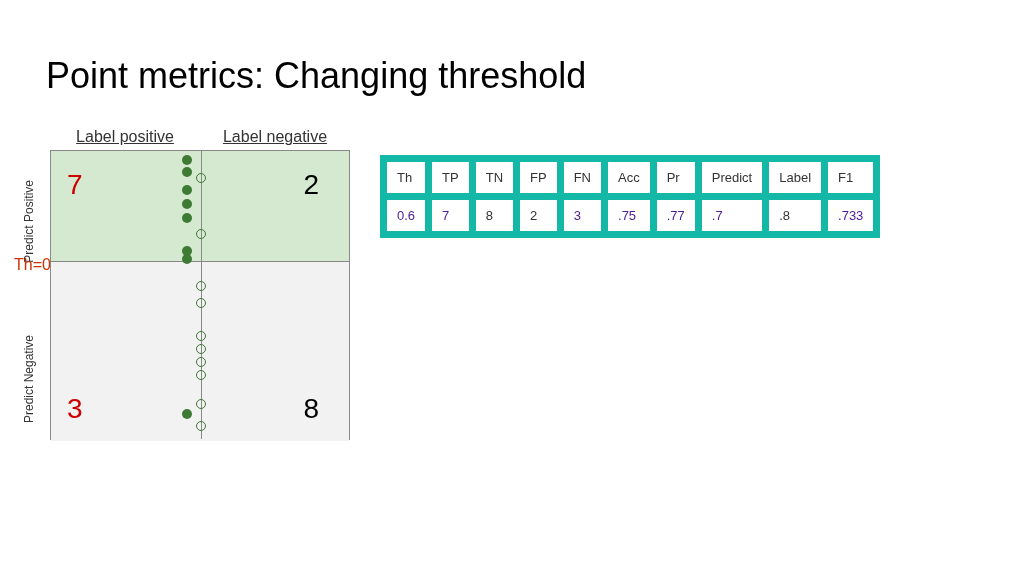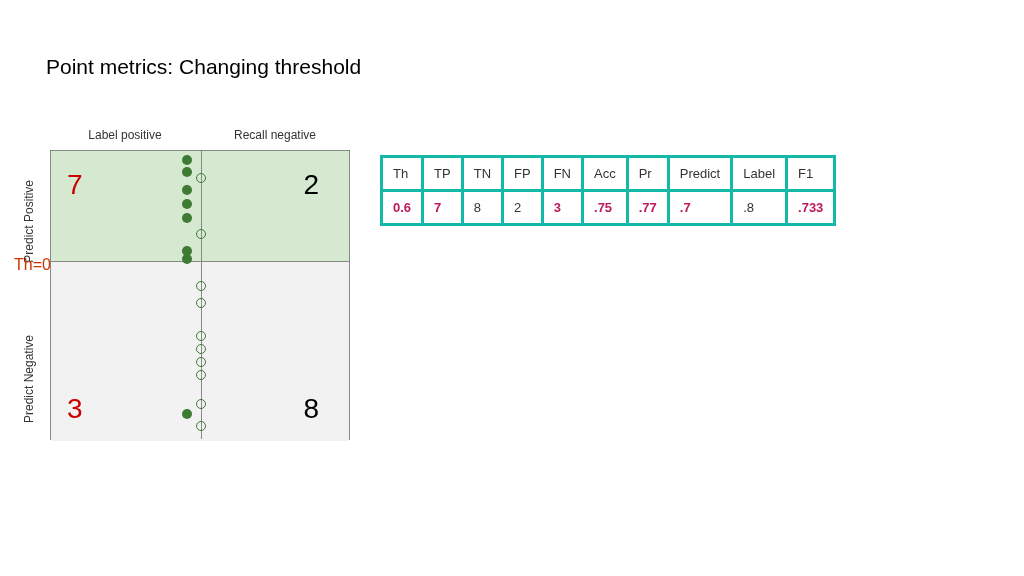--- a/index.html
+++ b/index.html
@@ -1,21 +1,21 @@
 <!DOCTYPE html>
 <html><head>
   <meta charset="utf-8">
   <style>
     * { box-sizing: border-box; margin: 0; padding: 0; }
     body { font-family: Arial, Helvetica, sans-serif; background: #fff; width: 1024px; height: 576px; position: relative; }
-    .title { position: absolute; top: 55px; left: 46px; font-size: 21px; font-weight: 400; color: #000; }
+    .title { position: absolute; top: 55px; left: 46px; font-size: 36px; font-weight: 400; color: #000; }
     
     .chart-area { position: absolute; top: 150px; left: 50px; width: 300px; height: 290px; }
     
-    .x-labels { position: absolute; top: -22px; left: 0; width: 100%; display: flex; font-size: 12px; color: #333; }
+    .x-labels { position: absolute; top: -22px; left: 0; width: 100%; display: flex; font-size: 16px; color: #333; text-decoration: underline; }
     .x-labels > div { flex: 1; text-align: center; }
     
     .y-label-top, .y-label-bot { position: absolute; writing-mode: vertical-rl; transform: rotate(180deg); font-size: 12px; color: #333; left: -28px; }
     .y-label-top { top: 30px; }
     .y-label-bot { top: 185px; }
     
     .matrix { position: relative; width: 300px; height: 290px; border: 1px solid #888; }
     .hline { position: absolute; left: 0; width: 100%; height: 1px; background: #888; top: 110px; }
     .vline { position: absolute; top: 0; height: 100%; width: 1px; background: #888; left: 150px; }
     
@@ -29,32 +29,32 @@
     .c-br { bottom: 14px; right: 30px; color: #000; }
     
     .th-label { position: absolute; font-size: 16px; color: #c30; left: -36px; top: 106px; }
     
     .dotcol { position: absolute; width: 12px; left: 50%; transform: translateX(-50%); top: 0; height: 100%; }
     .dot { position: absolute; width: 10px; height: 10px; border-radius: 50%; }
     .dot.filled.left { background: #3d7a33; left: -12px; }
     .dot.hollow { background: transparent; border: 1.5px solid #3d7a33; left: 2px; }
     
     .metrics-table { position: absolute; top: 155px; left: 380px; border-collapse: collapse; font-size: 13px; }
-    .metrics-table th, .metrics-table td { border: 3px solid #14b8a6; padding: 8px 10px; text-align: left; font-weight: 400; color: #333; white-space: nowrap; }
-    .metrics-table td.red { color: #be185d; font-weight: bold; }
+    .metrics-table th, .metrics-table td { border: 7px solid #14b8a6; padding: 8px 10px; text-align: left; font-weight: 400; color: #333; white-space: nowrap; }
+    .metrics-table td.red { color: #4c1d95; }
   </style>
 </head>
 <body>
 
 <div class="title">Point metrics: Changing threshold</div>
 
 <div class="chart-area">
   <div class="x-labels">
     <div>Label positive</div>
-    <div>Recall negative</div>
+    <div>Label negative</div>
   </div>
   <div class="y-label-top">Predict Positive</div>
   <div class="y-label-bot">Predict Negative</div>
   <div class="th-label">Th=0.6</div>
 
   <div class="matrix">
     <div class="q-top"></div>
     <div class="q-bot"></div>
     <div class="hline"></div>
     <div class="vline"></div>

